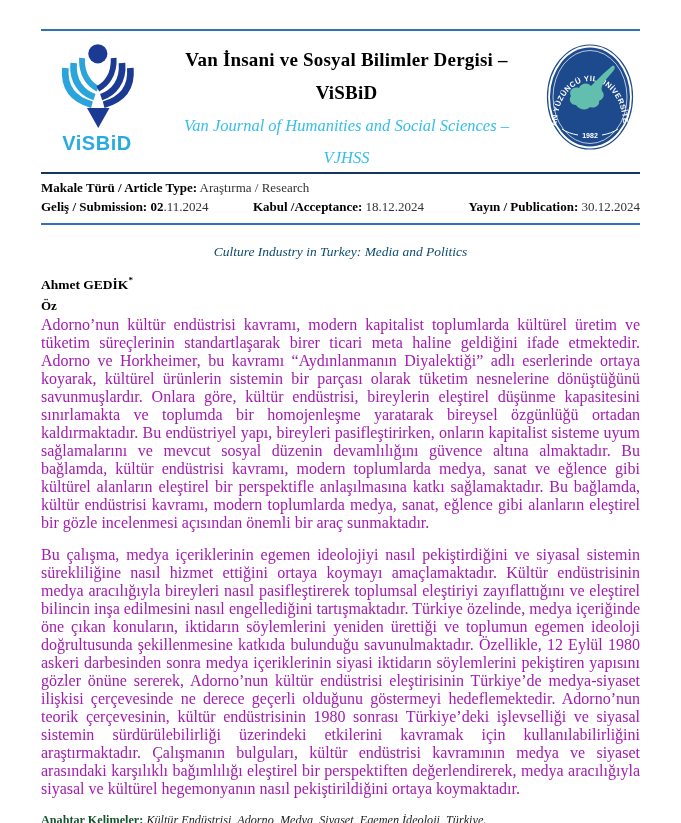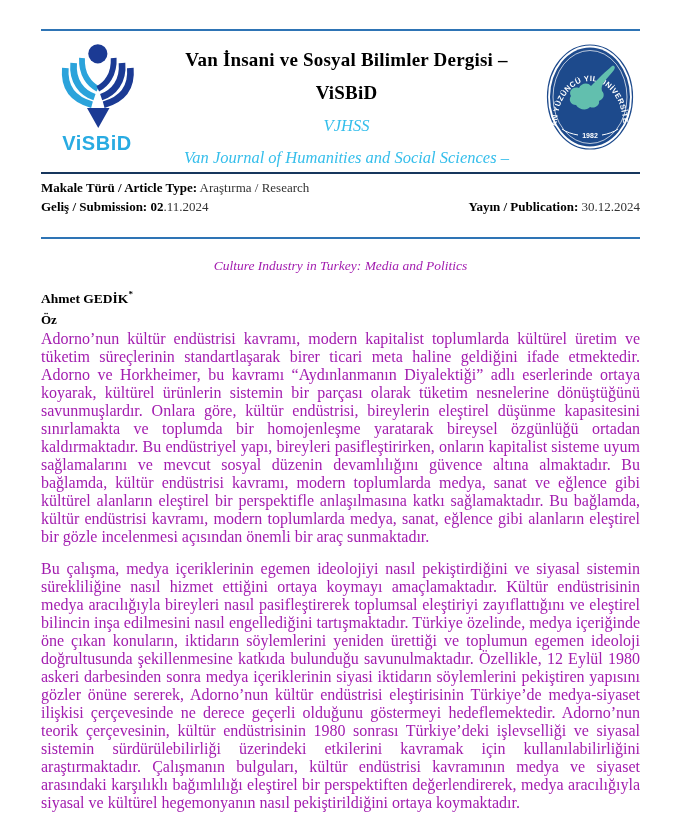--- a/index.html
+++ b/index.html
@@ -20,28 +20,28 @@
   .logo-label{font-family:"Liberation Sans","DejaVu Sans",sans-serif;font-weight:bold;
     font-size:20px;color:#29ABE2;letter-spacing:.5px;line-height:20px;}
   .title-col{flex:1 1 auto;text-align:center;padding:0 6px;}
   .j-title{font-weight:bold;font-size:19px;color:#000000;line-height:22px;margin-top:8px;letter-spacing:.2px;}
   .j-title2{margin-top:11px;}
   .j-sub{font-style:italic;font-size:16.5px;color:#35BEEB;line-height:20px;margin-top:12px;}
   .seal-col{width:100px;flex:0 0 auto;text-align:center;}
   .seal-col svg{display:block;margin:3px auto 0;}
 
   
-  .meta{padding:4px 0 21px;font-size:13px;line-height:19px;}
+  .meta{padding:4px 0 7px;font-size:13px;line-height:19px;}
   .meta-row2{display:flex;justify-content:space-between;}
   .mb{font-weight:bold;color:#000;}
   .mv{color:#333;}
 
   
   .a-title{margin-top:24px;text-align:center;font-weight:bold;font-size:15.5px;color:#000;}
-  .a-title-en{margin-top:19px;text-align:center;font-style:italic;font-size:13.5px;color:#a21caf;}
+  .a-title-en{margin-top:19px;text-align:center;font-style:italic;font-size:13.5px;color:#0c4a6e;}
   .a-author{margin-top:15px;font-weight:bold;font-size:13.5px;color:#000;}
   .a-author sup{font-size:9px;}
   .abs-head{margin-top:5px;font-weight:bold;font-size:13px;color:#000;}
   .abs-p{margin:2px 0 0;font-size:16px;line-height:18px;text-align:justify;color:#a21caf;}
   .abs-p2{margin-top:14px;}
   .keywords{margin-top:13px;font-size:12.2px;line-height:18px;}
   .keywords b{font-weight:bold;color:#14532d;}
   .keywords i{font-style:italic;color:#222;}
 </style>
 </head>
@@ -64,22 +64,22 @@
           <path d="M80,24 C82,46 70,60 55,65" stroke="#1B3A94" stroke-width="8" fill="none"></path>
           <path d="M70,18 C71,38 61,50 51,55" stroke="#1B3A94" stroke-width="7" fill="none"></path>
           <path d="M38,78 L65,78 L51.5,102 Z" fill="#1B3A94"></path>
         </svg>
         <div class="logo-label">ViSBiD</div>
       </div>
 
       <div class="title-col">
         <div class="j-title">Van İnsani ve Sosyal Bilimler Dergisi –</div>
         <div class="j-title j-title2">ViSBiD</div>
+        <div class="j-sub">Van Journal of Humanities and Social Sciences –</div>
         <div class="j-sub">VJHSS</div>
-        <div class="j-sub">Van Journal of Humanities and Social Sciences –</div>
       </div>
 
       <div class="seal-col">
         <svg width="88" height="108" viewBox="0 0 88 108">
           <ellipse cx="44" cy="53" rx="42.5" ry="52" fill="none" stroke="#1D4A8C" stroke-width="1.2"></ellipse>
           <ellipse cx="44" cy="53" rx="40" ry="49.5" fill="#1D4A8C"></ellipse>
           <ellipse cx="44" cy="53" rx="37" ry="46.5" fill="none" stroke="#ffffff" stroke-width="0.7"></ellipse>
           <defs>
             <path id="sealArc" d="M 11,80 A 33,43 0 1 1 77,80" fill="none"></path>
           </defs>
@@ -93,20 +93,21 @@
         </svg>
       </div>
     </div>
 
     <hr class="rule rule-dark">
 
     <div class="meta">
       <div class="meta-row1"><span class="mb">Makale Türü / Article Type:</span><span class="mv"> Araştırma / Research</span></div>
       <div class="meta-row2">
         <span><span class="mb">Geliş / Submission:</span><span class="mb"> 02</span><span class="mv">.11.2024</span></span>
+        <span><span class="mb">Kabul /Acceptance:</span><span class="mb"></span><span class="mv"> 18.12.2024</span></span>
         <span><span class="mb">Yayın / Publication:</span><span class="mb"></span><span class="mv"> 30.12.2024</span></span>
       </div>
     </div>
 
     <hr class="rule rule-blue">
 
     <div class="a-title-en">Culture Industry in Turkey: Media and Politics</div>
 
     <div class="a-author"><span>Ahmet GEDİK</span><sup>*</sup></div>
 

